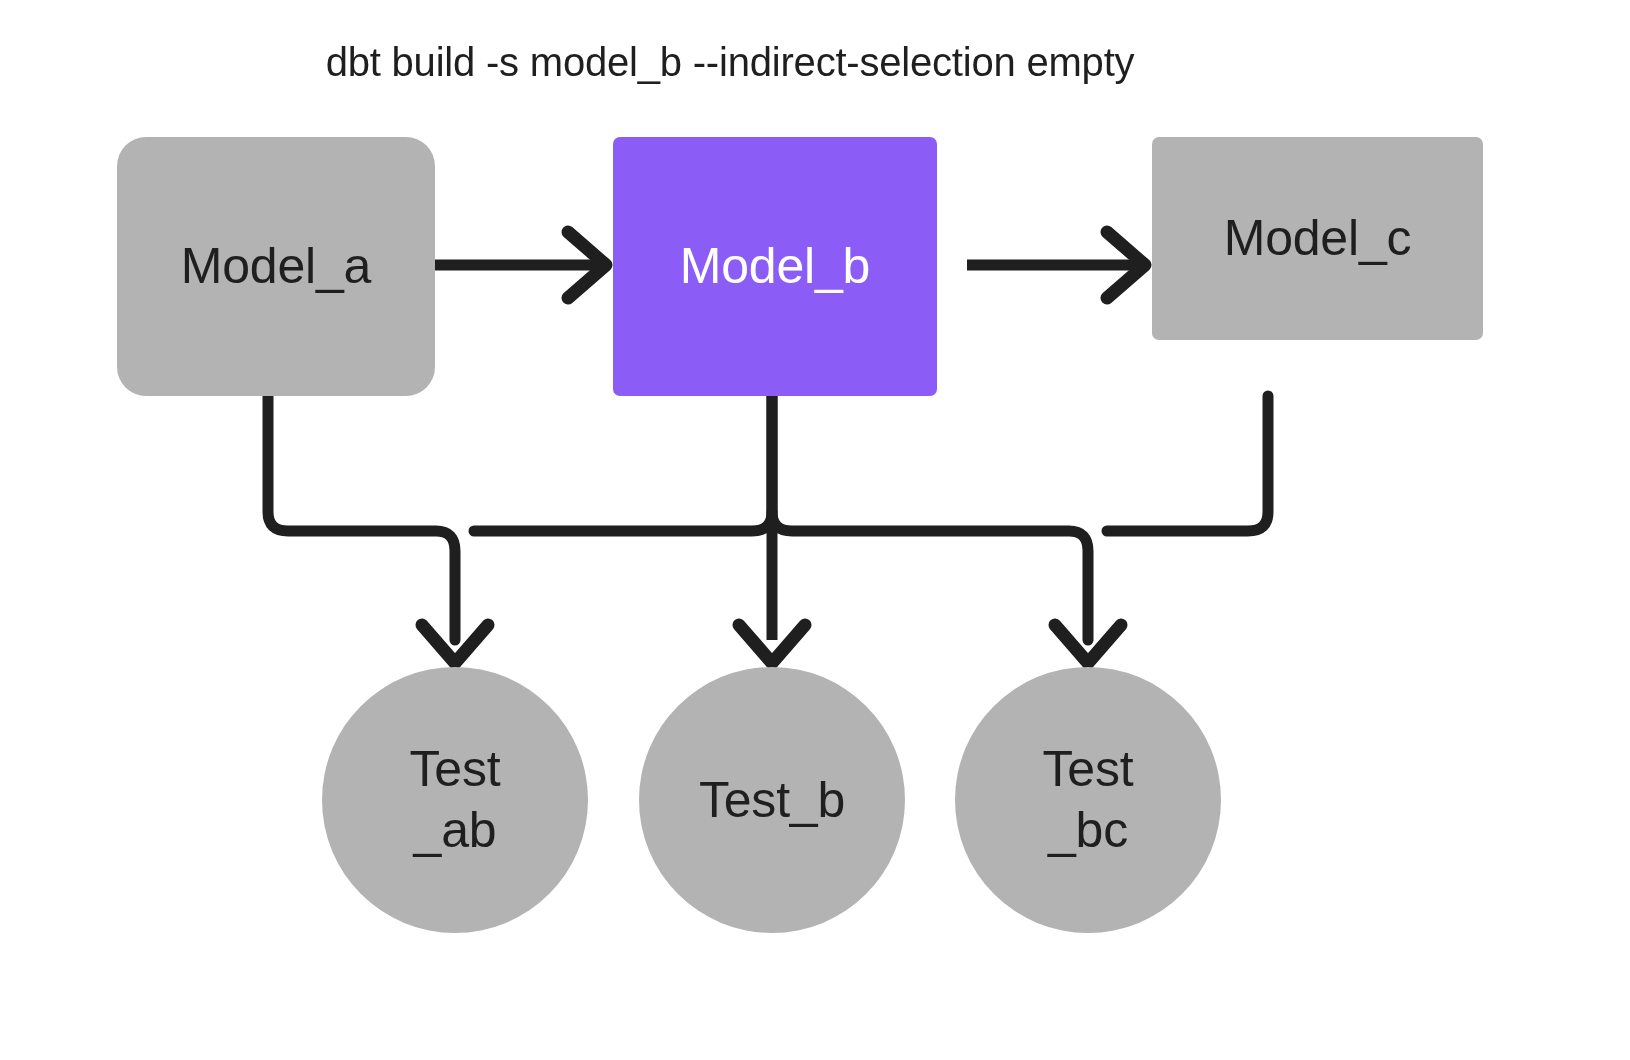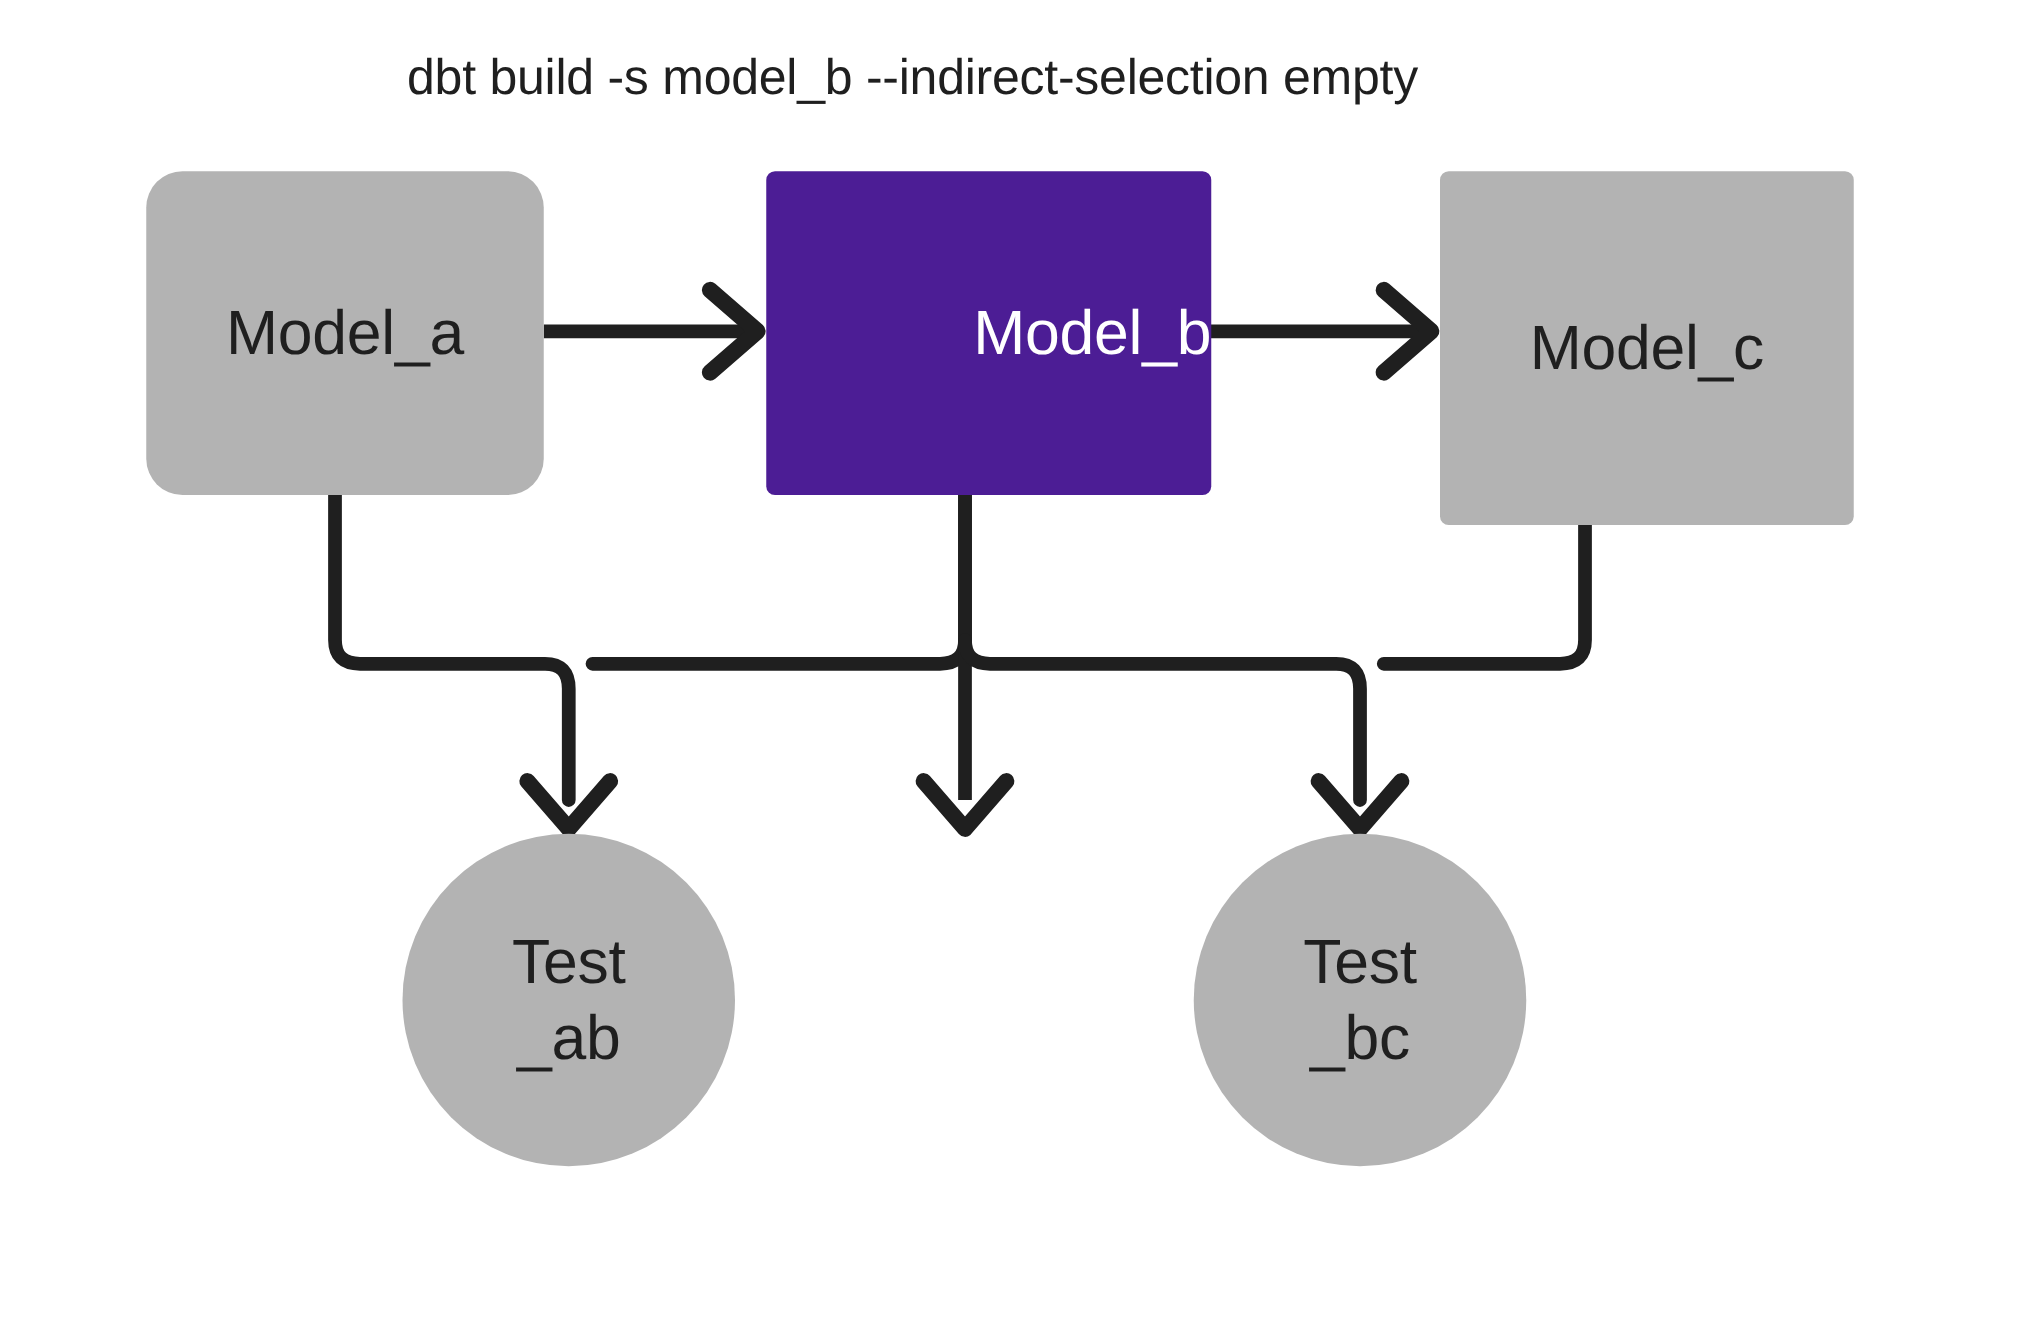--- a/index.html
+++ b/index.html
@@ -106,32 +106,35 @@
 
     <g>
       <path d="M 1268 396 L 1268 512 Q 1268 531 1248 531 L 1107 531" fill="none" stroke="#1f1f1f" stroke-width="11" stroke-linecap="round" stroke-linejoin="round"></path>
     </g>
   </svg>
 
   <div class="node-box" style="left:117px; top:137px; width:318px; height:259px; background:#b3b3b3; color:#1f1f1f;border-radius:29px;">
     <span>Model_a</span>
   </div>
 
-  <div class="node-box" style="left:613px; top:137px; width:356px; height:259px; background:#4c1d95; color:#ffffff;justify-content:flex-end;">
+  <div class="node-box" style="left:613px; top:137px; width:324px; height:259px; background:#8b5cf6; color:#ffffff;">
     <span>Model_b</span>
   </div>
 
-  <div class="node-box" style="left:1152px; top:137px; width:331px; height:283px; background:#b3b3b3; color:#1f1f1f;">
+  <div class="node-box" style="left:1152px; top:137px; width:331px; height:203px; background:#b3b3b3; color:#1f1f1f;">
     <span>Model_c</span>
   </div>
 
   <div class="node-circle" style="left:322px; top:667px; width:266px; height:266px; background:#b3b3b3; color:#1f1f1f;">
     <span class="lbl-line">Test</span>
     <span class="lbl-line">_ab</span>
   </div>
 
+  <div class="node-circle" style="left:639px; top:667px; width:266px; height:266px; background:#b3b3b3; color:#1f1f1f;">
+    <span class="lbl-line">Test_b</span>
+  </div>
 
   <div class="node-circle" style="left:955px; top:667px; width:266px; height:266px; background:#b3b3b3; color:#1f1f1f;">
     <span class="lbl-line">Test</span>
     <span class="lbl-line">_bc</span>
   </div>
 
 </div>
 
 </body></html>

